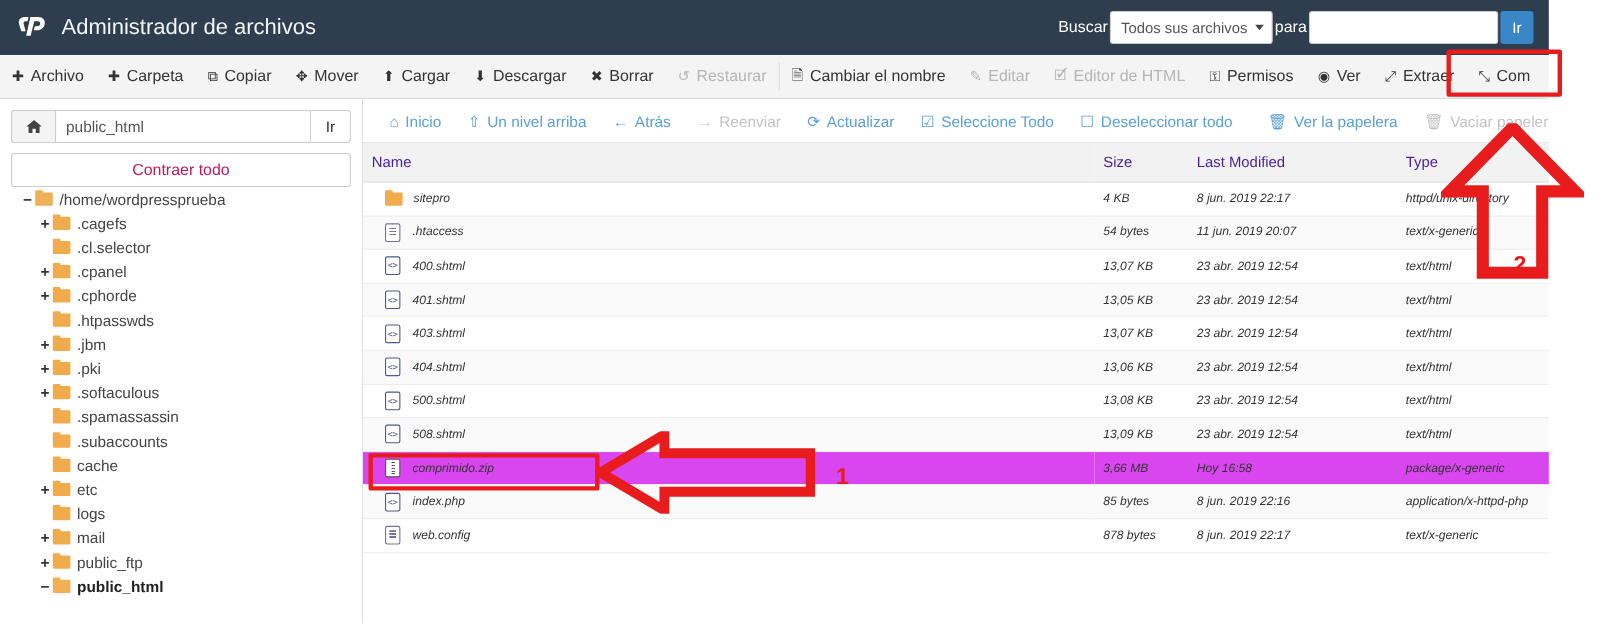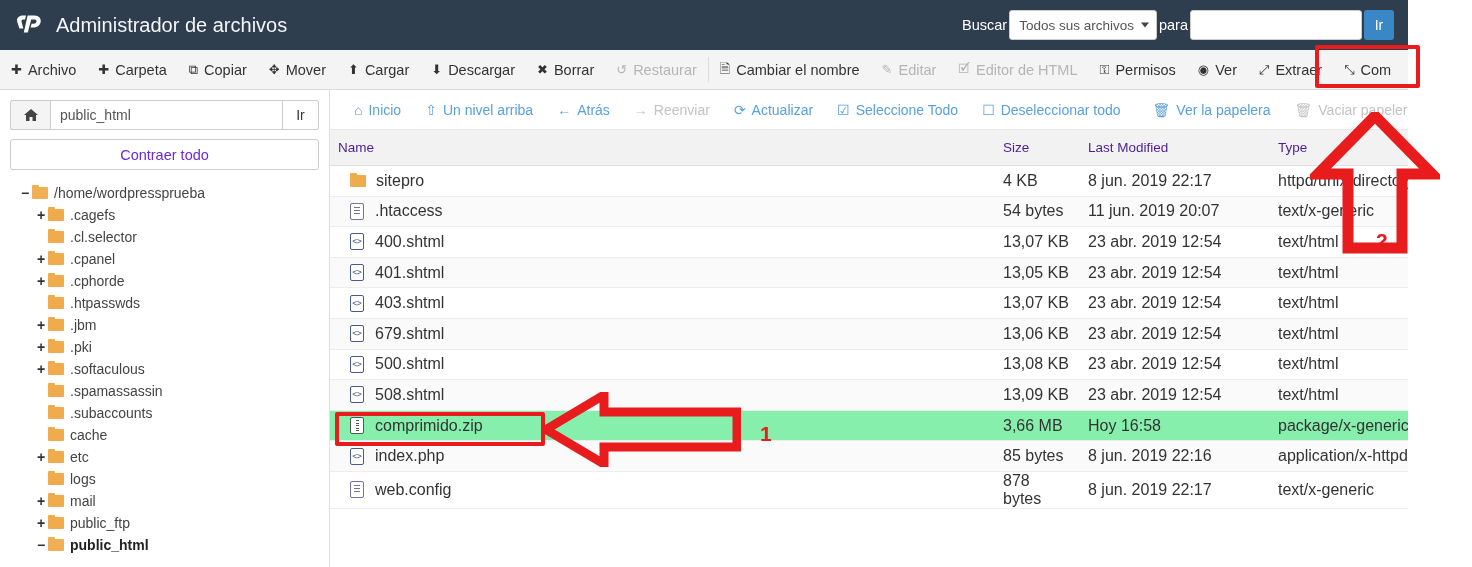--- a/index.html
+++ b/index.html
@@ -82,21 +82,21 @@
     font-family: "Liberation Sans", sans-serif;
   }
   .path-go {
     width: 36px; border: 1px solid #ccc; border-left: none; background: #fff;
     display: flex; align-items: center; justify-content: center;
     border-radius: 0 3px 3px 0; font-size: 14px; color: #333; cursor: pointer;
   }
   .collapse-btn {
     height: 31px; border: 1px solid #ccc; border-radius: 3px; background: #fff;
     display: flex; align-items: center; justify-content: center;
-    font-size: 14.5px; color: #6d28d9; cursor: pointer; margin-bottom: 12px;
+    font-size: 14.5px; color: #be185d; cursor: pointer; 
   }
   .tree { font-size: 14px; color: #444; }
   .tnode {
     display: flex; align-items: center; height: 22px; white-space: nowrap;
     cursor: pointer;
   }
   .tw { width: 14px; display: inline-block; text-align: center; font-weight: bold;
         color: #333; font-size: 14px; flex: none; }
   .folder {
     width: 16px; height: 12px; flex: none; margin-right: 6px; position: relative;
@@ -116,25 +116,25 @@
 
   
   .filepane { flex: 1; overflow: hidden; position: relative; }
   table.files { width: 100%; border-collapse: collapse; font-size: 13.5px; table-layout: fixed; }
   table.files th {
     background: #f2f2f2; color: #4c1d95; font-weight: normal; text-align: left;
     padding: 10px 8px; font-size: 13.5px; border-bottom: 1px solid #e0e0e0;
     cursor: pointer;
   }
   table.files td {
-    padding: 0 8px; height: 30.6px; color: #333; font-size: 16px;
-    border-bottom: 1px solid #ededed; vertical-align: middle;
+    padding: 0 8px; height: 30.6px; color: #333; font-size: 11px;
+    border-bottom: 1px solid #ededed; vertical-align: middle; font-style: italic;
   }
   tr.alt td { background: #fafafa; }
-  tr.selected td { background: #86efac; }
+  tr.selected td { background: #d946ef; }
   .colname { width: 665px; }
   .colsize { width: 85px; }
   .colmod  { width: 190px; }
   .coltype { width: 200px; }
   .namecell { display: flex; align-items: center; gap: 11px; padding-left: 12px; }
 
   
   .ic { width: 15px; height: 17px; flex: none; position: relative; }
   .ic-folder::before {
     content: ""; position: absolute; left: 0; top: 3px; width: 16px; height: 12px;
@@ -488,21 +488,21 @@
                 </span>
               </td>
             <td>13,07 KB</td>
             <td>23 abr. 2019 12:54</td>
             <td>text/html</td>
           </tr>
           <tr class="alt">
             <td>
                 <span class="namecell">
                   <span class="ic ic-code"></span>
-                  <span>679.shtml</span>
+                  <span>404.shtml</span>
                 </span>
               </td>
             <td>13,06 KB</td>
             <td>23 abr. 2019 12:54</td>
             <td>text/html</td>
           </tr>
           <tr>
             <td>
                 <span class="namecell">
                   <span class="ic ic-code"></span>

